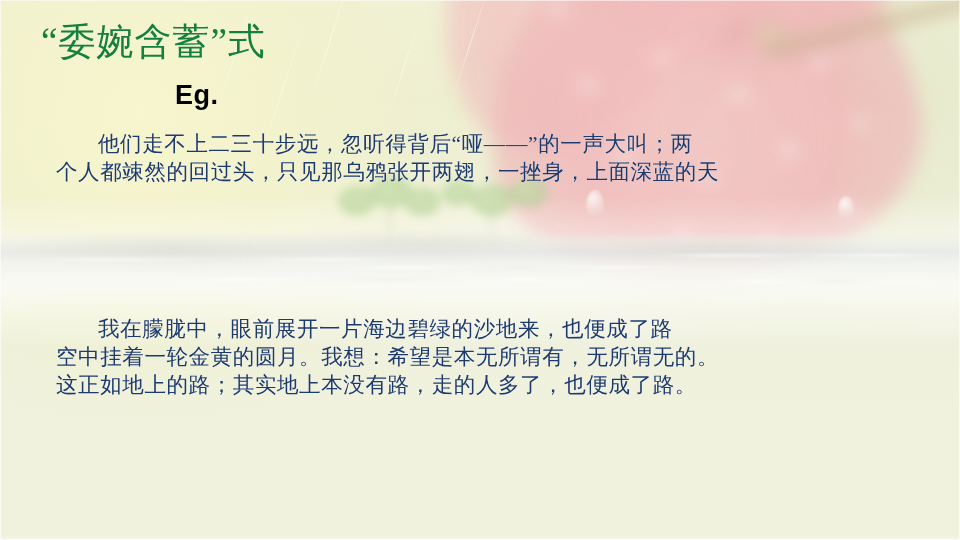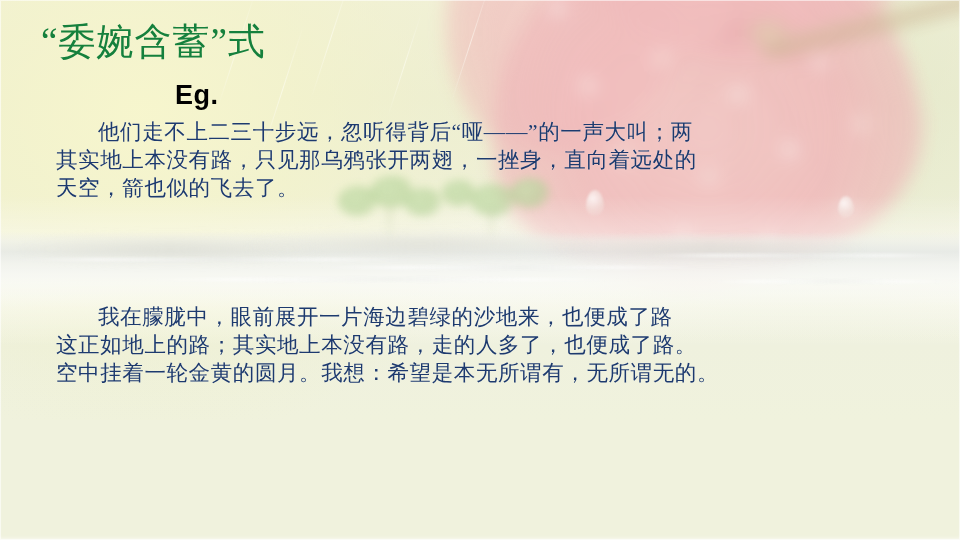--- a/index.html
+++ b/index.html
@@ -302,20 +302,21 @@
     font-size: 21.5px;
     line-height: 28px;
     letter-spacing: 0.6px;
     text-shadow: 0 0 1px rgba(255,255,255,0.55);
   }
   .quote-line {
     white-space: nowrap;
   }
   .quote-line.indent {
     padding-left: 42px;
+    margin-top: 12px;
   }
 
   #quote-one  { left: 56px; top: 118px; width: 860px; }
   #quote-two  { left: 56px; top: 303px; width: 860px; }
 
   .attribution {
     position: absolute;
     color: #1d3a6e;
     font-family: "Liberation Serif", "DejaVu Serif", serif;
     font-size: 23px;
@@ -401,26 +402,25 @@
   <div id="edge-frame" class="bg-layer"></div>
 
   <div id="content">
 
     <div id="slide-title">“委婉含蓄”式</div>
 
     <div id="eg-label">Eg.</div>
 
     <div id="quote-one" class="quote-block">
       <div class="quote-line indent">他们走不上二三十步远，忽听得背后“哑——”的一声大叫；两</div>
-      <div class="quote-line">其实地上本没有路，只见那乌鸦张开两翅，一挫身，直向着远处的</div>
-      <div class="quote-line">天空，箭也似的飞去了。</div>
+      <div class="quote-line">个人都竦然的回过头，只见那乌鸦张开两翅，一挫身，上面深蓝的天</div>
     </div>
 
 
     <div id="quote-two" class="quote-block">
       <div class="quote-line indent">我在朦胧中，眼前展开一片海边碧绿的沙地来，也便成了路</div>
+      <div class="quote-line">空中挂着一轮金黄的圆月。我想：希望是本无所谓有，无所谓无的。</div>
       <div class="quote-line">这正如地上的路；其实地上本没有路，走的人多了，也便成了路。</div>
-      <div class="quote-line">空中挂着一轮金黄的圆月。我想：希望是本无所谓有，无所谓无的。</div>
     </div>
 
 
   </div>
 </div>
 
 </body></html>

